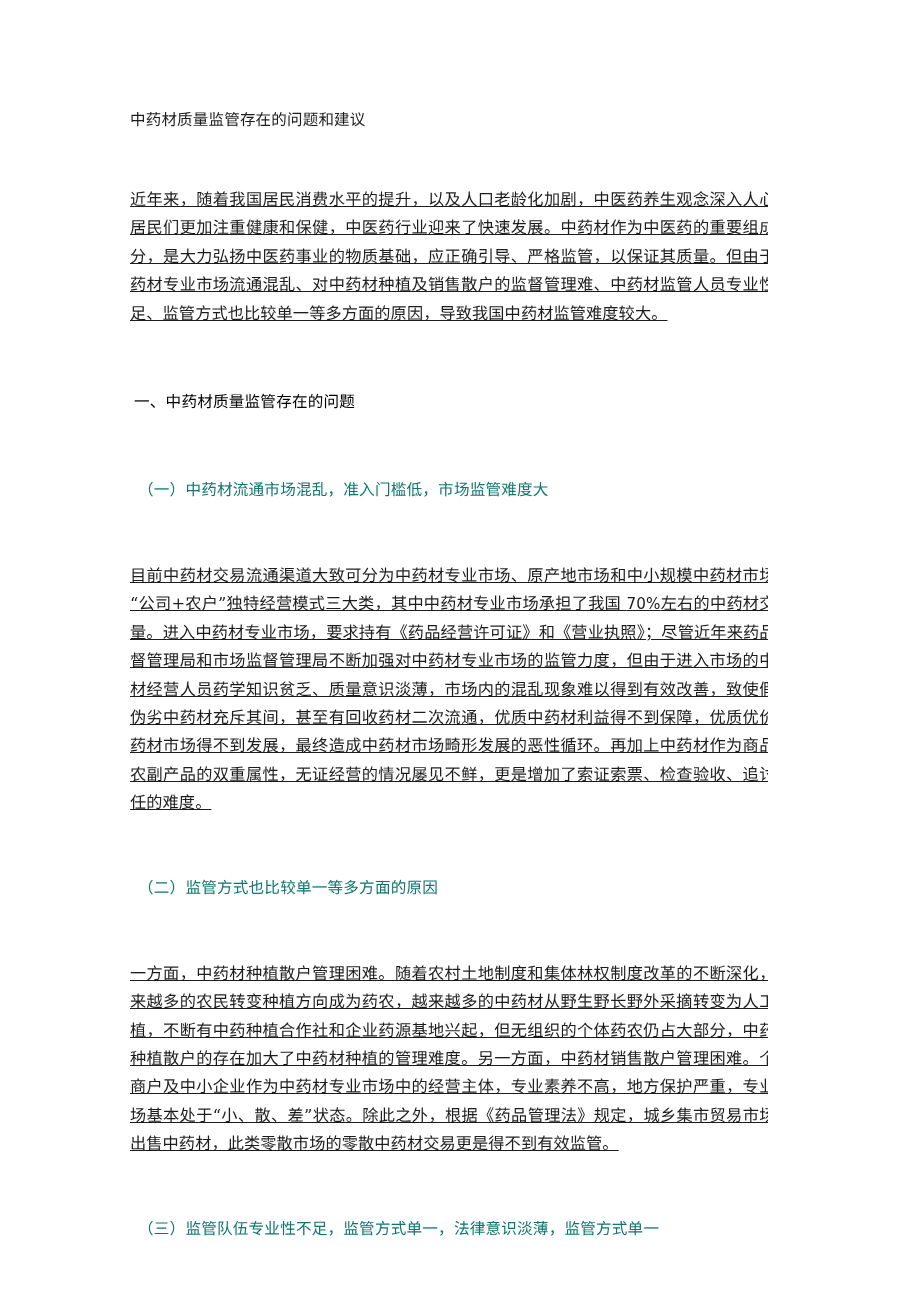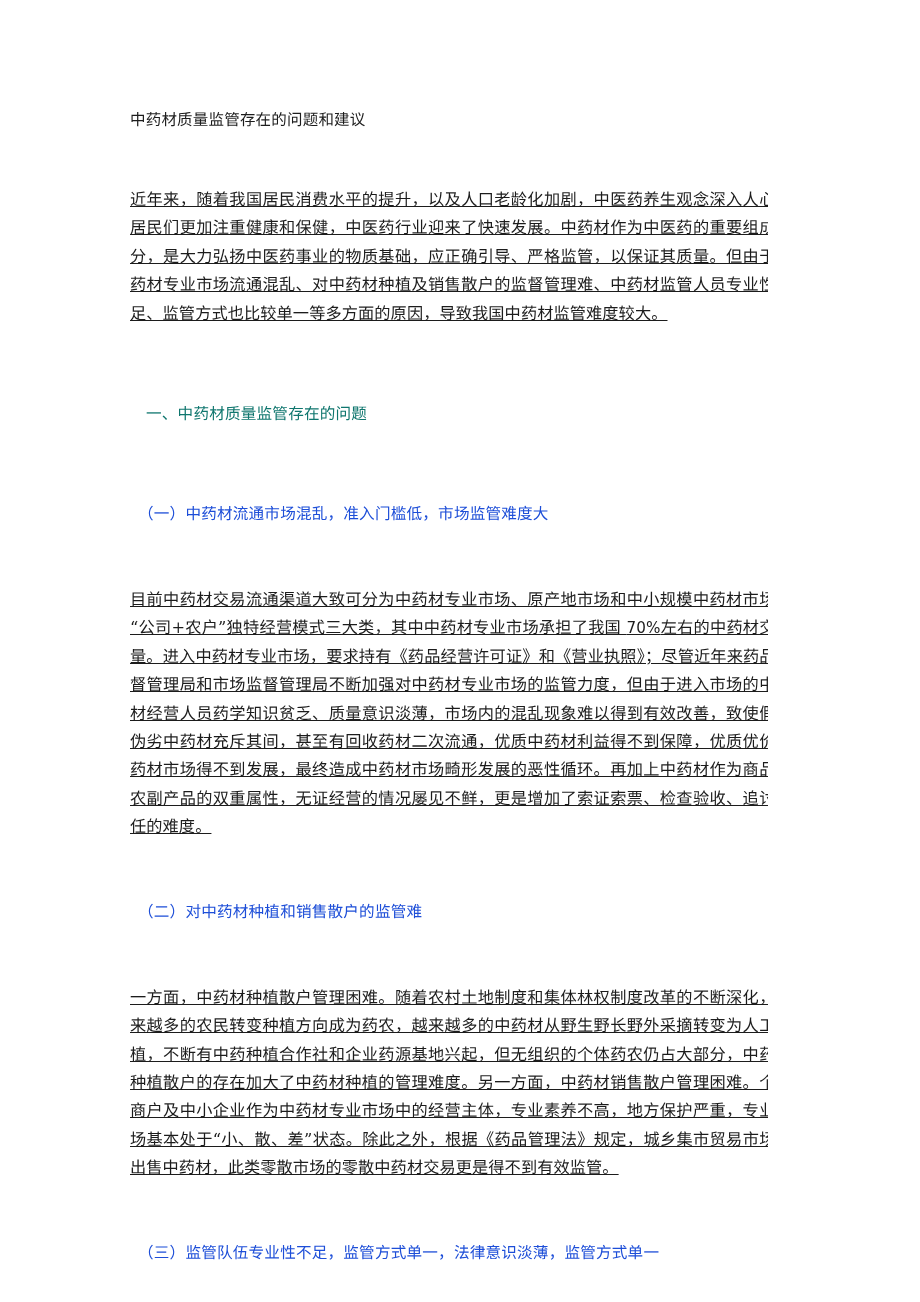--- a/index.html
+++ b/index.html
@@ -47,28 +47,28 @@
     margin: 0;
     letter-spacing: 0.1px;
     text-decoration: underline;
   }
   .para-gap {
     height: 56px;
   }
   .h-main {
     font-size: 15.6px;
     line-height: 28px;
-    color: #0f766e;
-    margin: 16px;
+    color: #000000;
+    margin: 4px;
     letter-spacing: 0.2px;
   }
   .h-sub {
     font-size: 15.6px;
     line-height: 28px;
-    color: #1d4ed8;
+    color: #0f766e;
     margin: 0;
     padding-left: 8px;
     letter-spacing: 0.2px;
   }
   .gap-after-h-main {
     height: 56px;
   }
   .gap-after-h-sub {
     height: 58px;
   }
@@ -96,21 +96,21 @@
     <div class="gap-after-h-main"></div>
 
     <div class="h-sub">（一）中药材流通市场混乱，准入门槛低，市场监管难度大</div>
 
     <div class="gap-after-h-sub"></div>
 
     <p class="para"><span>目前中药材交易流通渠道大致可分为中药材专业市场、原产地市场和中小规模中药材市场、“公司+农户”独特经营模式三大类，其中中药材专业市场承担了我国 </span><span class="num-inline">70%</span><span>左右的中药材交易量。进入中药材专业市场，要求持有《药品经营许可证》和《营业执照》；尽管近年来药品监督管理局和市场监督管理局不断加强对中药材专业市场的监管力度，但由于进入市场的中药材经营人员药学知识贫乏、质量意识淡薄，市场内的混乱现象难以得到有效改善，致使假冒伪劣中药材充斥其间，甚至有回收药材二次流通，优质中药材利益得不到保障，优质优价中药材市场得不到发展，最终造成中药材市场畸形发展的恶性循环。再加上中药材作为商品和农副产品的双重属性，无证经营的情况屡见不鲜，更是增加了索证索票、检查验收、追讨责任的难度。</span></p>
 
     <div class="para-gap"></div>
 
-    <div class="h-sub">（二）对中药材种植和销售散户的监管难</div>
+    <div class="h-sub">（二）监管方式也比较单一等多方面的原因</div>
 
     <div class="gap-after-h-sub"></div>
 
     <p class="para">一方面，中药材种植散户管理困难。随着农村土地制度和集体林权制度改革的不断深化，越来越多的农民转变种植方向成为药农，越来越多的中药材从野生野长野外采摘转变为人工种植，不断有中药种植合作社和企业药源基地兴起，但无组织的个体药农仍占大部分，中药材种植散户的存在加大了中药材种植的管理难度。另一方面，中药材销售散户管理困难。个体商户及中小企业作为中药材专业市场中的经营主体，专业素养不高，地方保护严重，专业市场基本处于“小、散、差”状态。除此之外，根据《药品管理法》规定，城乡集市贸易市场可出售中药材，此类零散市场的零散中药材交易更是得不到有效监管。</p>
 
     <div class="para-gap"></div>
 
     <div class="h-sub">（三）监管队伍专业性不足，监管方式单一，法律意识淡薄，监管方式单一</div>
 
   </div>

